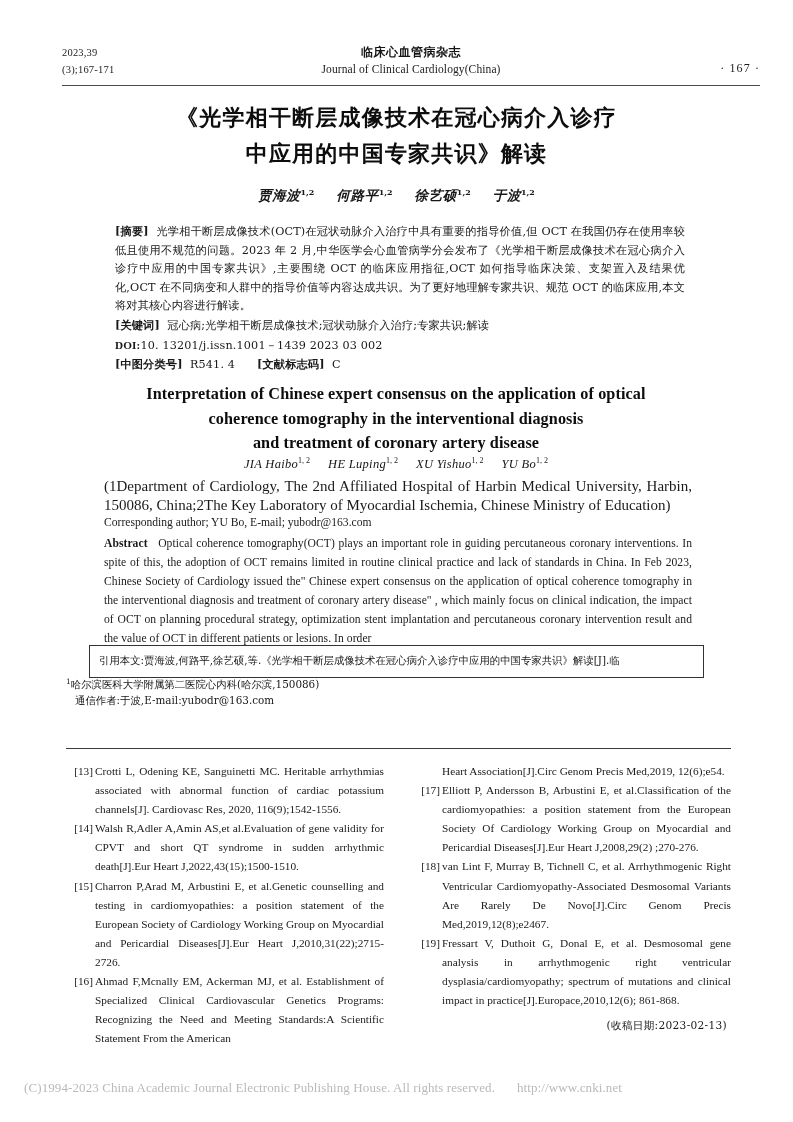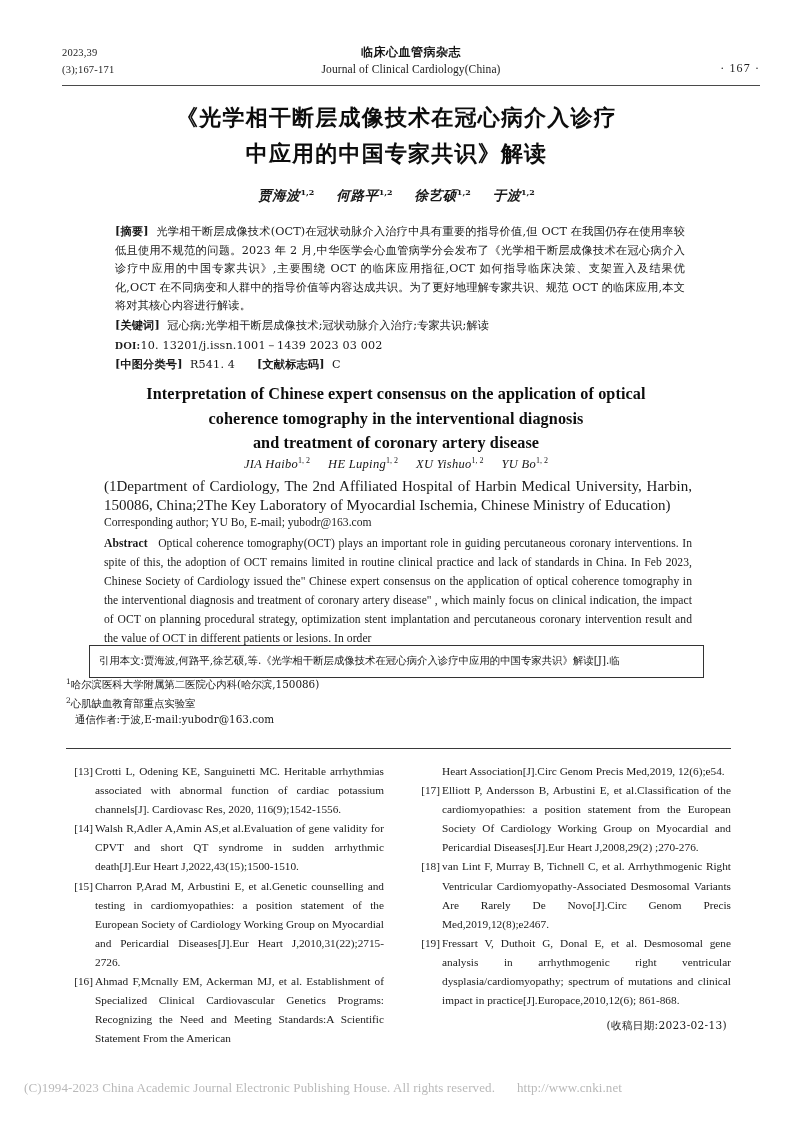--- a/index.html
+++ b/index.html
@@ -363,21 +363,20 @@
   <div class="en-abs">
     <span class="lead">Abstract</span>&nbsp;&nbsp;&nbsp;<span>Optical coherence tomography(OCT) plays an important role in guiding percutaneous coronary interventions. In spite of this, the adoption of OCT remains limited in routine clinical practice and lack of standards in China. In Feb 2023, Chinese Society of Cardiology issued the" Chinese expert consensus on the application of optical coherence tomography in the interventional diagnosis and treatment of coronary artery disease" , which mainly focus on clinical indication, the impact of OCT on planning procedural strategy, optimization stent implantation and percutaneous coronary intervention result and the value of OCT in different patients or lesions. In order</span>
   </div>
 
   <div class="cite-box">
     <span class="l1">引用本文:贾海波,何路平,徐艺硕,等.《光学相干断层成像技术在冠心病介入诊疗中应用的中国专家共识》解读[J].临</span>
   </div>
 
   <div class="footnote">
     <div><sup>1</sup><span>哈尔滨医科大学附属第二医院心内科(哈尔滨,150086)</span></div>
-    <div><sup>2</sup><span>心肌缺血教育部重点实验室</span></div>
     <div class="indent">通信作者:于波,E-mail:yubodr@163.com</div>
   </div>
   <div class="rule-foot"></div>
 
   <div class="refs">
 
     <div class="refcol left">
       <div class="ref">
         <span class="num">[13]</span><span>Crotti L, Odening KE, Sanguinetti MC. Heritable arrhythmias associated with abnormal function of cardiac potassium channels[J]. Cardiovasc Res, 2020, 116(9);1542-1556.</span>
       </div>

